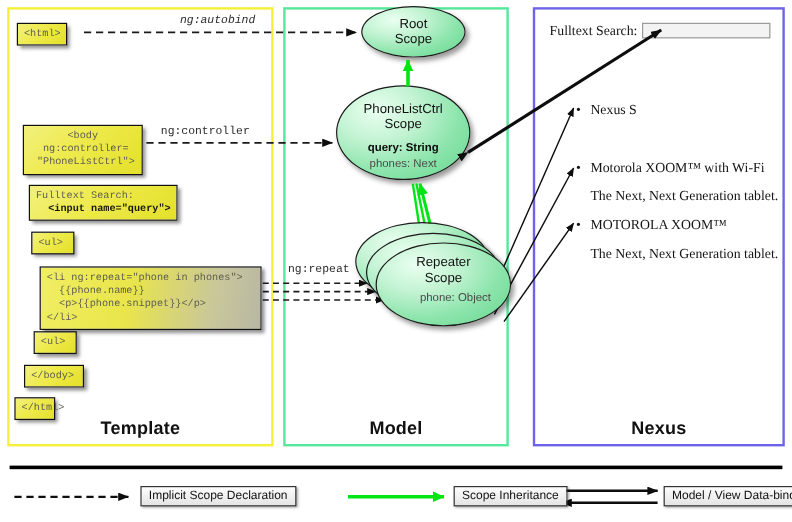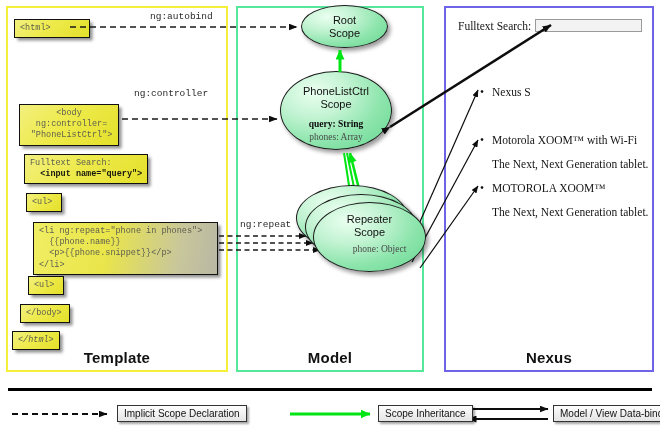--- a/index.html
+++ b/index.html
@@ -74,21 +74,21 @@
     text-align: center;
     color: #0d0d0d;
   }
   .ellipse .ename {
     font-family: "Liberation Sans", sans-serif;
     font-size: 11px;
     line-height: 1.15;
     color: #111;
   }
   .ellipse .eprop {
-    font-family: Liberation Serif, serif;
+    font-family: Liberation Sans, sans-serif;
     font-size: 9.5px;
     line-height: 1.3;
     color: #4a4a4a;
   }
   .ellipse .eprop.bold {
     color: #0b0b0b;
     font-weight: bold;
   }
 
   
@@ -195,64 +195,64 @@
 
       <div class="view-bullet" style="left:34px; top:126px;"><span class="dot">•</span><span>Motorola XOOM™  with Wi-Fi</span></div>
       <div class="view-snippet" style="left:46px; top:150px;">The Next, Next Generation tablet.</div>
 
       <div class="view-bullet" style="left:34px; top:174px;"><span class="dot">•</span><span>MOTOROLA XOOM™</span></div>
       <div class="view-snippet" style="left:46px; top:198px;">The Next, Next Generation tablet.</div>
     </div>
     <div class="column-label">Nexus</div>
   </div>
 
-  <div class="codebox" style="left:14px;  top:19px;  width:76px;">&lt;html&gt;</div>
+  <div class="codebox" style="left:14px;  top:19px;  width:42px;">&lt;html&gt;</div>
 
   <div class="codebox" style="left:19px;  top:104px; width:100px;text-align:center;">&lt;body
  ng:controller=
  "PhoneListCtrl"&gt;</div>
 
   <div class="codebox" style="left:24px;  top:154px; width:124px;"><span>Fulltext Search:</span>
 <span class="strong">  &lt;input name="query"&gt;</span></div>
 
   <div class="codebox" style="left:26px;  top:193px; width:36px;">&lt;ul&gt;</div>
 
   <div class="codebox wide-grad" style="left:33px; top:222px; width:185px;">&lt;li ng:repeat="phone in phones"&gt;
   {{phone.name}}
   &lt;p&gt;{{phone.snippet}}&lt;/p&gt;
 &lt;/li&gt;</div>
 
   <div class="codebox" style="left:28px;  top:276px; width:36px;">&lt;ul&gt;</div>
 
   <div class="codebox" style="left:20px;  top:304px; width:50px;">&lt;/body&gt;</div>
 
-  <div class="codebox" style="left:12px;  top:331px; width:48px;font-style:italic;">&lt;/html&gt;</div>
+  <div class="codebox" style="left:12px;  top:331px; width:34px;">&lt;/html&gt;</div>
 
   <div class="ellipse" style="left:301px; top:5px; width:87px; height:43px;">
     <div class="ename" style="margin-top:8px; white-space:pre-line;">Root
 Scope</div>
   </div>
 
   <div class="ellipse" style="left:280px; top:71px; width:112px; height:79px;">
     <div class="ename" style="margin-top:13px; white-space:pre-line;">PhoneListCtrl
 Scope</div>
     <div class="eprop bold" style="margin-top:8px;">query: String</div>
-    <div class="eprop">phones: Array</div>
+    <div class="eprop">phones: Next</div>
   </div>
 
   <div class="ellipse" style="left:296px; top:185px; width:112px; height:66px; z-index:1;"></div>
   <div class="ellipse" style="left:305px; top:194px; width:112px; height:66px; z-index:2;"></div>
   <div class="ellipse" style="left:313px; top:202px; width:113px; height:70px; z-index:3;">
     <div class="ename" style="margin-top:10px; white-space:pre-line;">Repeater
 Scope</div>
     <div class="eprop" style="margin-top:5px;padding-left:20px;">phone: Object</div>
   </div>
 
-  <div class="edge-label" style="left:150px; top:11px;">ng:autobind</div>
-  <div class="edge-label" style="left:134px; top:88px;">ng:controller</div>
+  <div class="edge-label" style="left:150px; top:11px;font-style:italic;">ng:autobind</div>
+  <div class="edge-label" style="left:134px; top:104px;">ng:controller</div>
   <div class="edge-label" style="left:240px; top:219px;">ng:repeat</div>
 
   <svg class="overlay" viewBox="0 0 660 435">
     <defs>
       <marker id="ah-black" markerWidth="9" markerHeight="7" refX="8.5" refY="3.5" orient="auto" markerUnits="userSpaceOnUse">
         <path d="M0,0 L9,3.5 L0,7 z" fill="#0d0d0d"></path>
       </marker>
       <marker id="ah-black-sm" markerWidth="7.5" markerHeight="6" refX="7" refY="3" orient="auto" markerUnits="userSpaceOnUse">
         <path d="M0,0 L7.5,3 L0,6 z" fill="#0d0d0d"></path>
       </marker>

